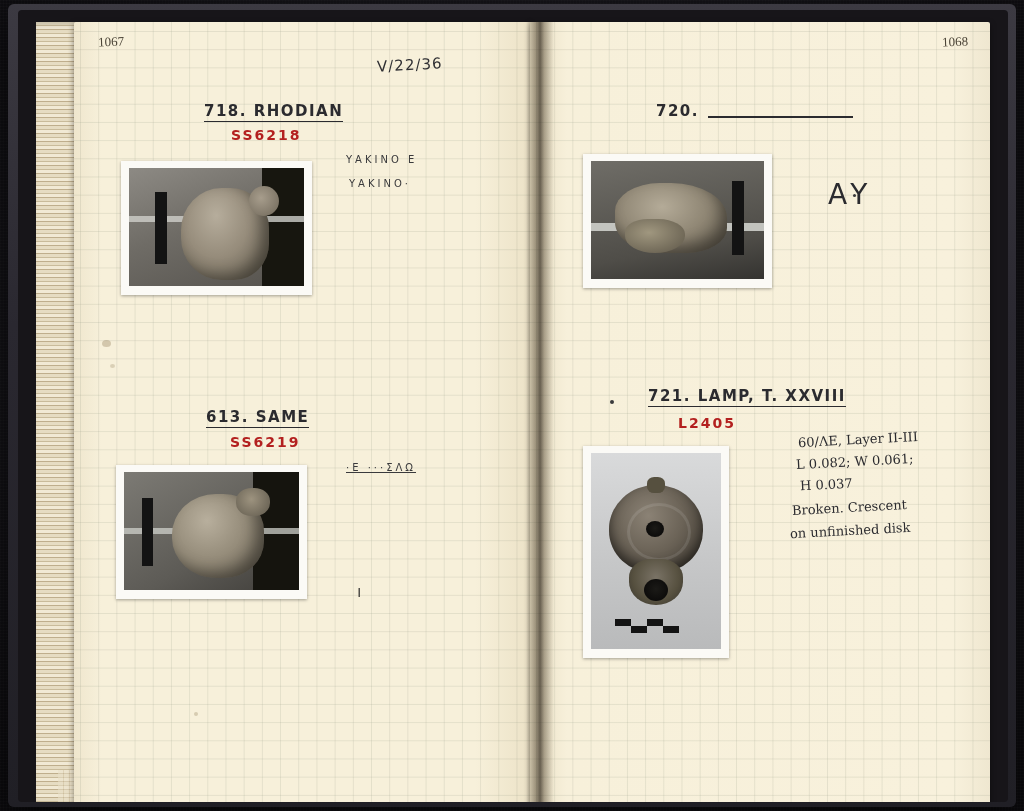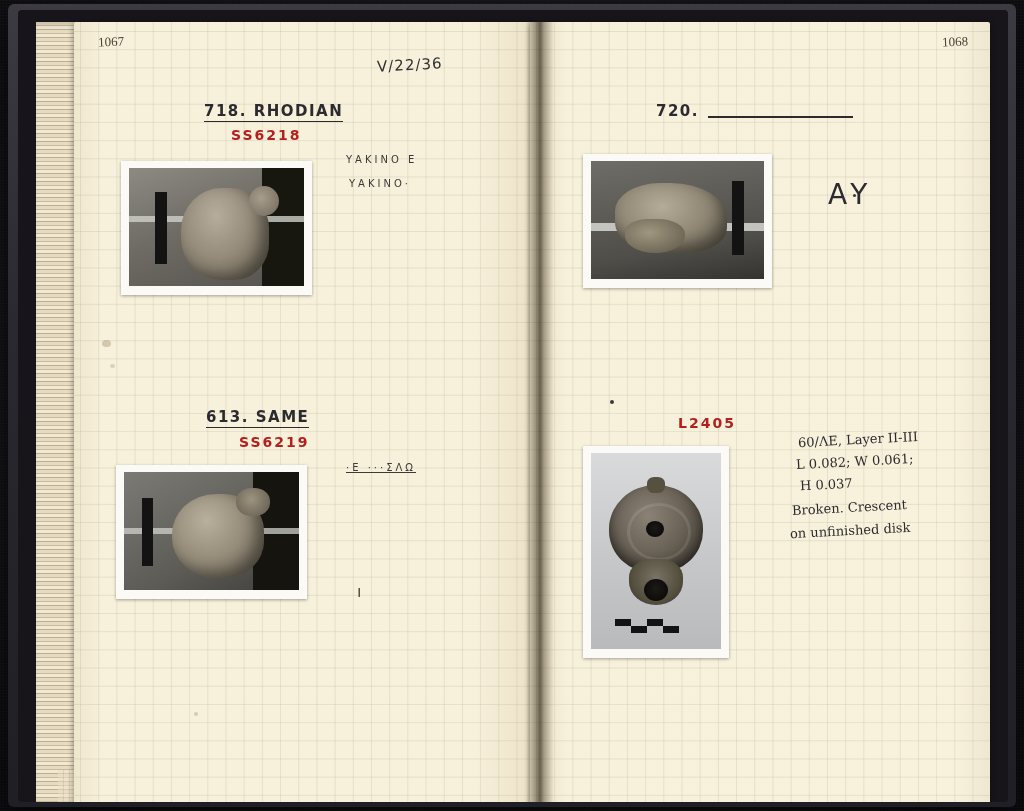--- a/index.html
+++ b/index.html
@@ -180,21 +180,21 @@
           <div class="img sherd-a" style="width:175px;height:118px;">
             <div class="darkpanel" style="right:0;top:0;width:42px;height:118px;background:#17160f;"></div>
             <div class="whitebar" style="left:0;top:48px;width:175px;height:6px;background:#cfd0cb;opacity:.8;"></div>
             <div class="scalebar" style="left:26px;top:24px;width:12px;height:72px;"></div>
             <div class="obj" style="left:52px;top:20px;width:88px;height:92px;border-radius:46% 44% 40% 46%;background:radial-gradient(ellipse at 40% 30%, #b6ad9c 0%, #968c7b 45%, #6d6657 85%);box-shadow:inset -8px -6px 14px rgba(0,0,0,.35);"></div>
             <div class="obj" style="left:120px;top:18px;width:30px;height:30px;border-radius:50%;background:radial-gradient(circle at 40% 40%, #a79d8c, #6f6759);"></div>
           </div>
         </div>
 
         <div class="label-main hand" style="left:132px;top:386px;">613. SAME</div>
-        <div class="label-red hand red" style="left:165px;top:412px;">SS6219</div>
+        <div class="label-red hand red" style="left:156px;top:412px;">SS6219</div>
         <div class="greek hand" style="left:272px;top:440px;text-decoration:underline;">·Ε  ···ΣΛΩ</div>
         <div class="tiny hand pencil" style="left:283px;top:560px;font-size:16px;">ı</div>
 
         <div class="photo" style="left:42px;top:443px;width:175px;height:118px;">
           <div class="img sherd-b" style="width:175px;height:118px;">
             <div class="darkpanel" style="right:0;top:0;width:46px;height:118px;background:#15140e;"></div>
             <div class="whitebar" style="left:0;top:56px;width:175px;height:6px;background:#cfd0cb;opacity:.75;"></div>
             <div class="scalebar" style="left:18px;top:26px;width:11px;height:68px;"></div>
             <div class="obj" style="left:48px;top:22px;width:92px;height:84px;border-radius:48% 44% 44% 48%;background:radial-gradient(ellipse at 38% 32%, #b8af9d 0%, #948b79 48%, #6a6355 88%);box-shadow:inset -8px -6px 14px rgba(0,0,0,.35);"></div>
             <div class="obj" style="left:112px;top:16px;width:34px;height:28px;border-radius:46%;background:radial-gradient(circle at 45% 40%, #9d937f, #5f594c);"></div>
@@ -216,20 +216,21 @@
         <div class="photo" style="left:53px;top:132px;width:173px;height:118px;">
           <div class="img sherd-c" style="width:173px;height:118px;">
             <div class="whitebar" style="left:0;top:62px;width:173px;height:8px;background:#d6d7d2;opacity:.85;"></div>
             <div class="scalebar" style="right:20px;top:20px;width:12px;height:74px;"></div>
             <div class="obj" style="left:24px;top:22px;width:112px;height:70px;border-radius:40% 50% 36% 44%;background:radial-gradient(ellipse at 42% 34%, #b4ab98 0%, #8e8573 50%, #625b4e 90%);box-shadow:inset -6px -8px 14px rgba(0,0,0,.35);"></div>
             <div class="obj" style="left:34px;top:58px;width:60px;height:34px;border-radius:38% 44% 50% 50%;background:radial-gradient(ellipse at 40% 40%, #a0977f, #5d5648);"></div>
           </div>
         </div>
 
         <div class="dot" style="left:80px;top:378px;width:4px;height:4px;background:#3a3a3c;"></div>
+        <div class="label-main hand" style="left:118px;top:365px;">721. LAMP, T. XXVIII</div>
         <div class="label-red hand red" style="left:148px;top:393px;">L2405</div>
 
         <div class="notes" style="left:268px;top:408px;">60/ΛΕ, Layer II-III</div>
         <div class="notes" style="left:266px;top:430px;">L 0.082; W 0.061;</div>
         <div class="notes" style="left:270px;top:453px;">H 0.037</div>
         <div class="notes" style="left:262px;top:476px;">Broken. Crescent</div>
         <div class="notes" style="left:260px;top:499px;">on unfinished disk</div>
 
         <div class="photo" style="left:53px;top:424px;width:130px;height:196px;">
           <div class="img lampbg" style="width:130px;height:196px;">

